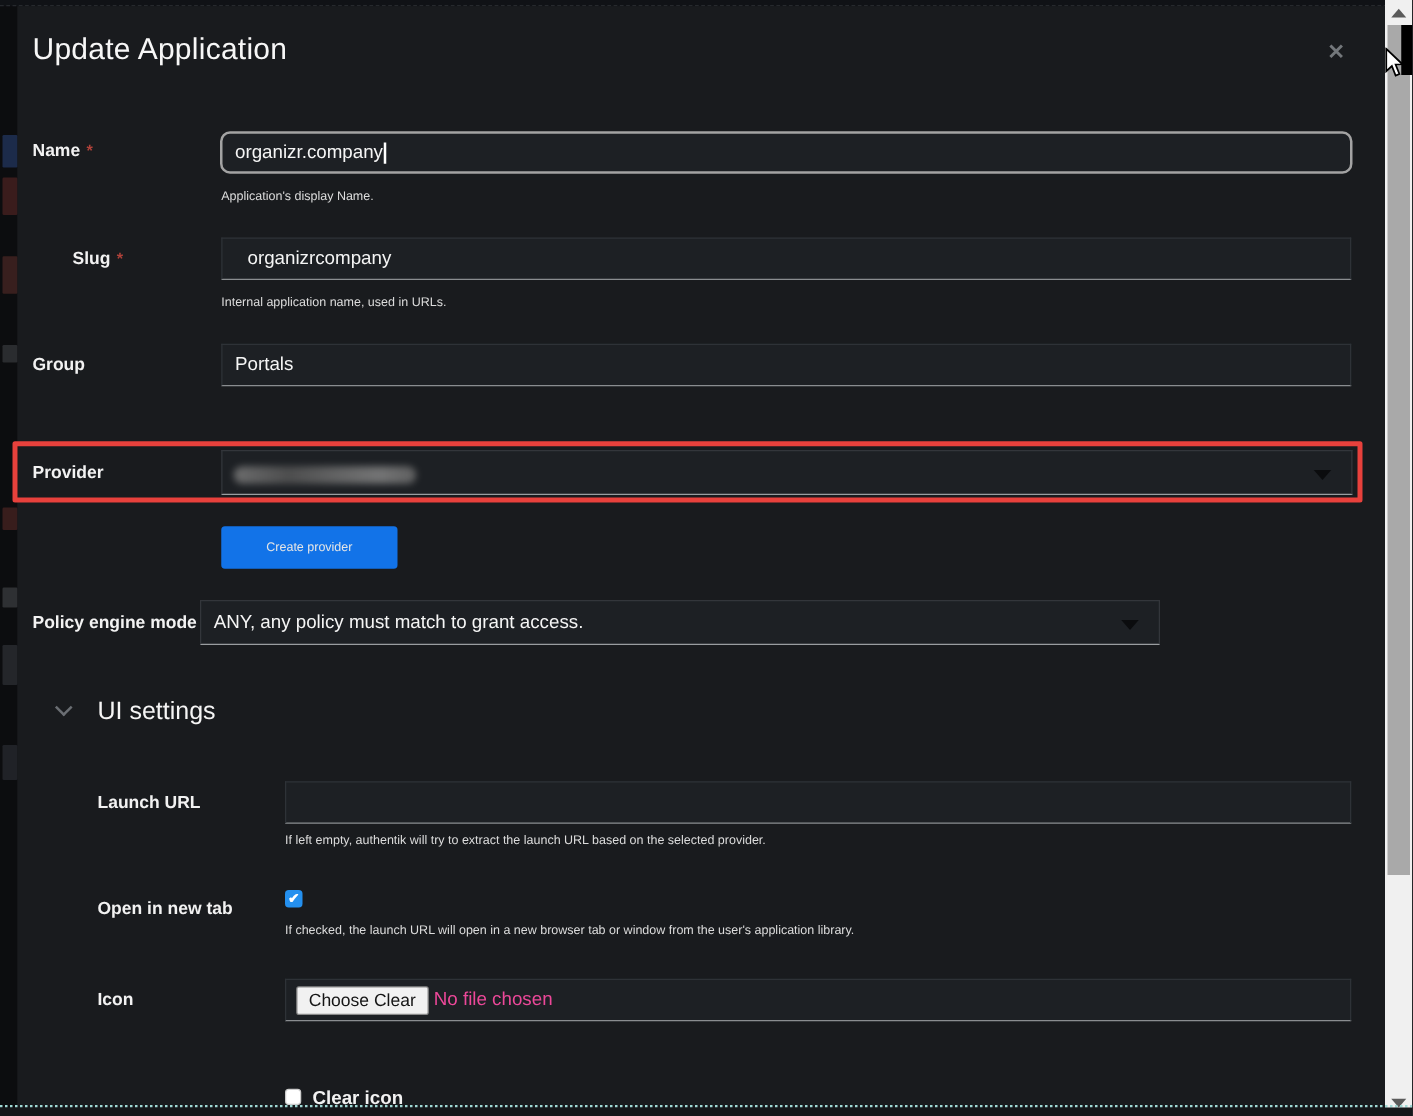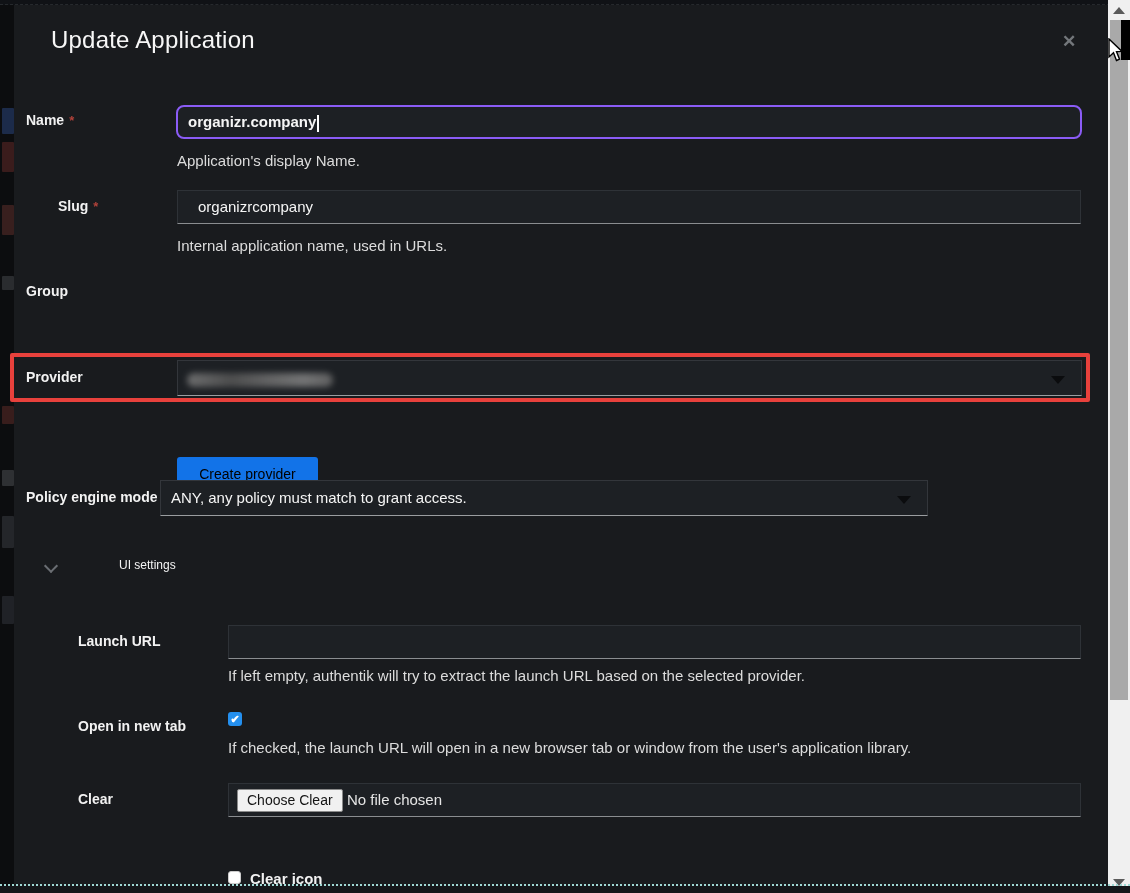--- a/index.html
+++ b/index.html
@@ -8,60 +8,60 @@
     position:relative; width:1130px; height:893px; overflow:hidden;
     background:#18191c; font-family:"Liberation Sans", sans-serif; color:#f0f0f0;
   }
   
   .left-sliver { position:absolute; left:0; top:0; width:14px; height:893px; background:#0c0d0f; }
   .sliver-frag { position:absolute; left:2px; width:12px; border-radius:1px; }
   .top-strip { position:absolute; left:0; top:0; width:1130px; height:5px; background:#101216; border-bottom:1px dashed #26292d; }
 
   
   .modal { position:absolute; left:14px; top:5px; width:1094px; height:888px; background:#191b1e; }
-  .modal-title { position:absolute; left:12px; top:21px; font-size:24px; font-weight:500; color:#f7f7f7; letter-spacing:.2px;margin-left:25px; }
+  .modal-title { position:absolute; left:12px; top:21px; font-size:24px; font-weight:500; color:#f7f7f7; letter-spacing:.2px; }
   .close-btn { position:absolute; left:1044px; top:26px; width:22px; height:22px; font-size:17px; font-weight:700;
     color:#73777b; text-align:center; line-height:22px; cursor:pointer; }
 
   .lbl { position:absolute; font-size:14px; font-weight:700; color:#f2f2f2; white-space:nowrap; }
   .req { color:#b1423a; font-weight:700; margin-left:5px; font-size:13px; }
-  .help { position:absolute; font-size:15px; color:#dcdcdc; white-space:nowrap; }
+  .help { position:absolute; font-size:10px; color:#dcdcdc; white-space:nowrap; }
 
   .inp { position:absolute; height:34px; background:#1d2024; border:1px solid #2e3237; border-bottom:1px solid #8a8d90;
     font-size:15px; color:#f5f5f5; line-height:32px; padding-left:10px; white-space:nowrap; }
-  .inp.focused { border:2px solid #8b5cf6; border-radius:8px; line-height:30px;font-weight:bold; }
+  .inp.focused { border:2px solid #a3a3a3; border-radius:8px; line-height:30px; }
   .text-caret { display:inline-block; width:1.5px; height:17px; background:#fff; vertical-align:middle; margin-left:1px; }
 
   .sel { position:absolute; height:36px; background:#1d2024; border:1px solid #33363b; border-bottom:1px solid #9a9da0;
     font-size:15px; color:#f5f5f5; line-height:34px; padding-left:10px; white-space:nowrap; }
   .sel .caret-down { position:absolute; right:16px; top:15px; width:0; height:0;
     border-left:7px solid transparent; border-right:7px solid transparent; border-top:8px solid #0b0c0e; }
 
   .redacted-blob { position:absolute; left:9px; top:12px; width:146px; height:14px; border-radius:7px;
     background:linear-gradient(90deg,#7a7a7a,#565656 30%,#6e6e6e 55%,#838383 80%,#6a6a6a);
     filter:blur(3px); opacity:.85; }
 
   .annotation-box { position:absolute; left:10px; top:353px; width:1080px; height:49px;
     border:4px solid #e8413c; border-radius:2px; pointer-events:none; }
 
-  .btn-primary { position:absolute; background:#1273e8; color:#000000; font-size:14px; border:none; border-radius:3px;
-    padding:0; text-align:center; cursor:pointer; font-family:"Liberation Sans", sans-serif;margin-top:36px; }
+  .btn-primary { position:absolute; background:#1273e8; color:#e5e5e5; font-size:10px; border:none; border-radius:3px;
+    padding:0; text-align:center; cursor:pointer; font-family:"Liberation Sans", sans-serif; }
 
   .expander-chevron { position:absolute; width:10px; height:10px; border-right:2.5px solid #6a6e73; border-bottom:2.5px solid #6a6e73;
     transform:rotate(45deg); }
-  .section-header-label { position:absolute; font-size:12px; font-weight:400; color:#f5f5f5;margin-left:41px; }
+  .section-header-label { position:absolute; font-size:20px; font-weight:400; color:#f5f5f5; }
 
   .checkbox { position:absolute; width:14px; height:14px; border-radius:3px; }
   .checkbox.checked { background:#2490ef; color:#fff; font-size:11px; line-height:14px; text-align:center; font-weight:700; }
   .checkbox.unchecked { background:#fff; border:1px solid #ccc; }
 
   .file-row { position:absolute; height:34px; background:#1d2024; border:1px solid #2e3237; border-bottom:1px solid #8a8d90; }
   .file-btn { position:absolute; left:8px; top:5px; height:23px; background:#f1f1f1; color:#141414; border:1px solid #8a8a8a;
     border-radius:2px; font-size:14px; line-height:21px; padding:0 9px; cursor:pointer; font-family:"Liberation Sans", sans-serif; }
-  .file-status { position:absolute; left:118px; top:0; font-size:15px; color:#e5e5e5; line-height:32px; }
+  .file-status { position:absolute; left:118px; top:0; font-size:15px; color:#ec4899; line-height:32px; }
 
   
   .scrollbar { position:absolute; left:1108px; top:0; width:22px; height:893px; background:#f0f0f0; }
   .scroll-thumb { position:absolute; left:2px; top:20px; width:18px; height:680px; background:#a9a9a9; }
   .scroll-arrow { position:absolute; left:5px; width:0; height:0; border-left:6px solid transparent; border-right:6px solid transparent; }
   .scroll-arrow.up { top:7px; border-bottom:7px solid #5a5a5a; }
   .scroll-arrow.down { top:879px; border-top:7px solid #5a5a5a; }
   .black-notch { position:absolute; left:1121px; top:20px; width:9px; height:40px; background:#000; }
 
   .mouse-cursor { position:absolute; left:1108px; top:38px; }
@@ -91,20 +91,21 @@
 
     <div class="lbl" style="left:12px;top:107px;"><span>Name</span><span class="req">*</span></div>
     <div class="inp focused" style="left:162px;top:100px;width:906px;"><span>organizr.company</span><span class="text-caret"></span></div>
     <div class="help" style="left:163px;top:147px;">Application's display Name.</div>
 
     <div class="lbl" style="left:24px;top:193px;margin-left:20px;"><span>Slug</span><span class="req">*</span></div>
     <div class="inp" style="left:163px;top:185px;width:904px;padding-left:20px;"><span>organizrcompany</span></div>
     <div class="help" style="left:163px;top:232px;">Internal application name, used in URLs.</div>
 
     <div class="lbl" style="left:12px;top:278px;"><span>Group</span></div>
+    <div class="inp" style="left:163px;top:270px;width:904px;"><span>Portals</span></div>
 
     <div class="lbl" style="left:12px;top:364px;"><span>Provider</span></div>
     <div class="sel" style="left:163px;top:355px;width:905px;">
       <div class="redacted-blob"></div>
       <div class="caret-down"></div>
     </div>
     <button class="btn-primary" style="left:163px;top:416px;width:141px;height:34px;">Create provider</button>
 
     <div class="lbl" style="left:12px;top:484px;"><span>Policy engine mode</span><span class="req">*</span></div>
     <div class="sel" style="left:146px;top:475px;width:768px;">
@@ -116,21 +117,21 @@
     <div class="section-header-label" style="left:64px;top:553px;">UI settings</div>
 
     <div class="lbl" style="left:64px;top:628px;"><span>Launch URL</span></div>
     <div class="inp" style="left:214px;top:620px;width:853px;"><span></span></div>
     <div class="help" style="left:214px;top:662px;">If left empty, authentik will try to extract the launch URL based on the selected provider.</div>
 
     <div class="lbl" style="left:64px;top:713px;"><span>Open in new tab</span></div>
     <div class="checkbox checked" style="left:214px;top:707px;">✔</div>
     <div class="help" style="left:214px;top:734px;">If checked, the launch URL will open in a new browser tab or window from the user's application library.</div>
 
-    <div class="lbl" style="left:64px;top:786px;"><span>Clear</span></div>
+    <div class="lbl" style="left:64px;top:786px;"><span>Icon</span></div>
     <div class="file-row" style="left:214px;top:778px;width:853px;">
       <button class="file-btn">Choose Clear</button>
       <div class="file-status">No file chosen</div>
     </div>
 
     <div class="checkbox unchecked" style="left:214px;top:866px;width:13px;height:13px;"></div>
     <div class="lbl" style="left:236px;top:865px;font-size:15px;">Clear icon</div>
   </div>
 
   <div class="annotation-box"></div>

